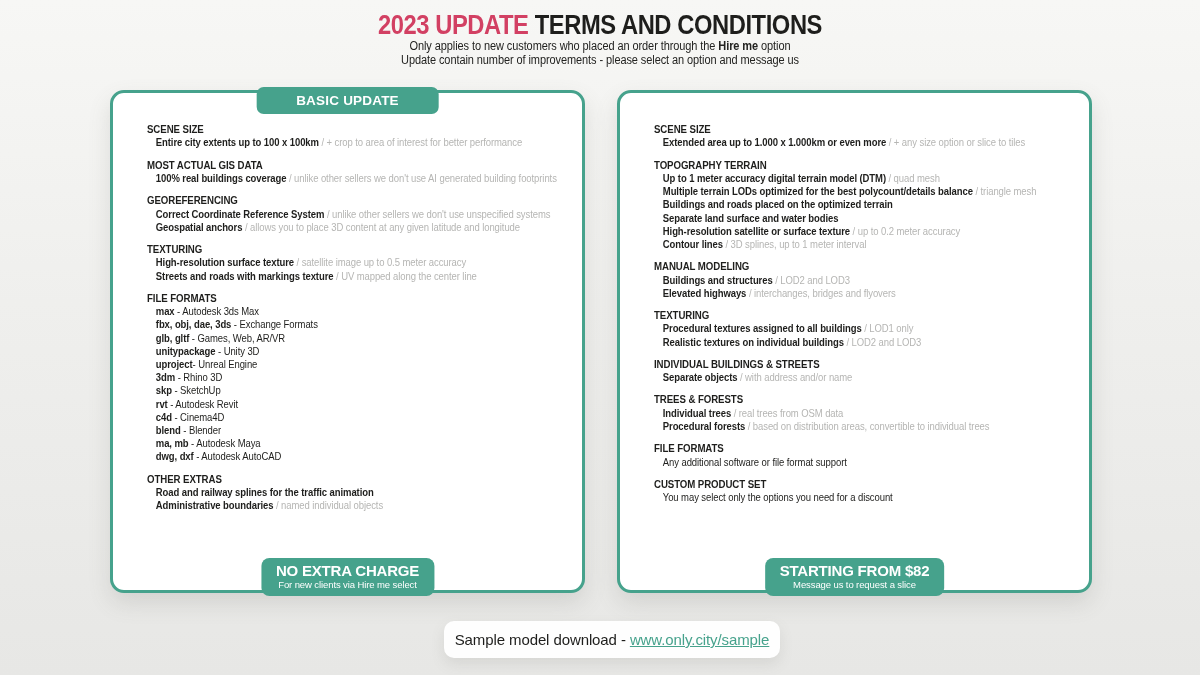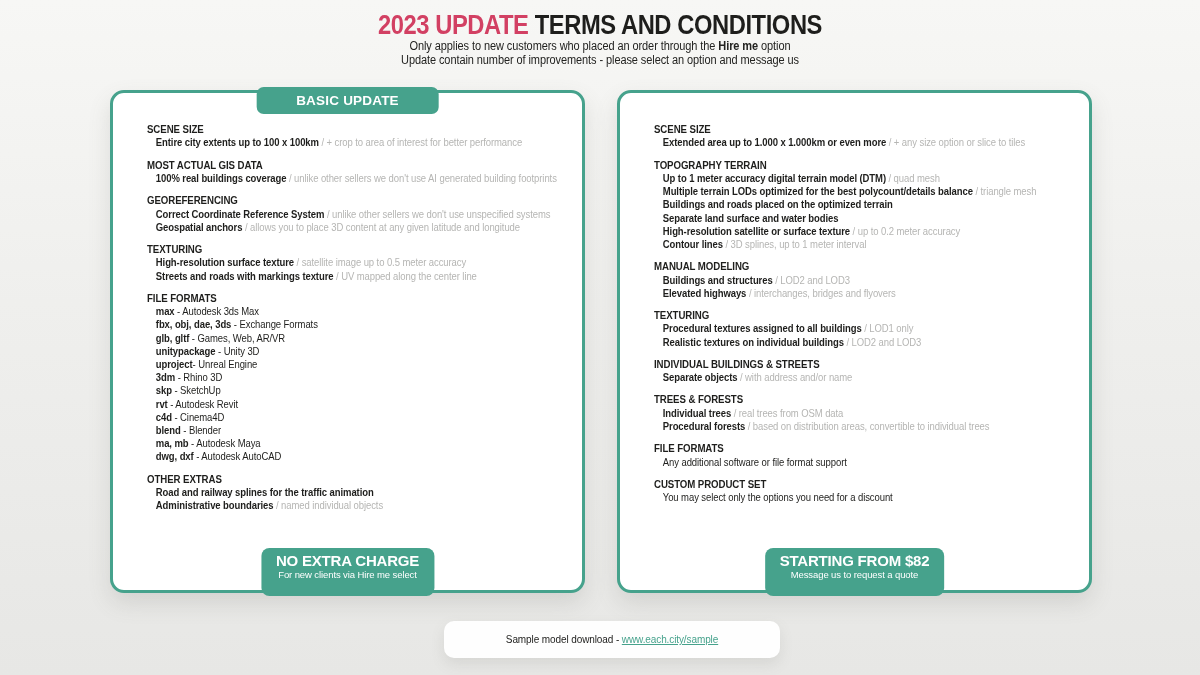--- a/index.html
+++ b/index.html
@@ -33,21 +33,21 @@
 
   .panel-tab{
     position:absolute;top:-6px;left:50%;transform:translateX(-50%);
     background:#46a28c;color:#fff;font-weight:700;font-size:13.5px;
     height:27px;line-height:27px;padding:0 40px;border-radius:7px;
     letter-spacing:.2px;white-space:nowrap;
   }
   .panel-foot{
     position:absolute;bottom:-6px;left:50%;transform:translateX(-50%);
     background:#46a28c;color:#fff;text-align:center;
-    padding:5px 15px 16px;border-radius:8px;white-space:nowrap;
+    padding:5px 15px 6px;border-radius:8px;white-space:nowrap;
   }
   .foot-title{font-size:15px;font-weight:700;line-height:16px;letter-spacing:-.2px;}
   .foot-sub{font-size:9.5px;line-height:11px;letter-spacing:-.1px;}
 
   .panel-body{
     position:absolute;top:30px;left:34px;width:492px;
     transform:scaleX(.88);transform-origin:0 0;
   }
   .sec{margin-bottom:9px;}
   .sec-title{font-size:11px;font-weight:700;line-height:13.4px;letter-spacing:-.1px;}
@@ -55,21 +55,21 @@
   .s-b{font-weight:700;color:#1e1e1c;}
   .s-r{color:#1e1e1c;}
   .s-g{color:#b5b5b3;}
 
   
   .sample{
     position:absolute;left:444px;top:621px;width:336px;height:37px;
     background:#fefefe;border-radius:10px;
     box-shadow:0 6px 14px rgba(100,100,95,.13);
     display:flex;align-items:center;justify-content:center;
-    font-size:10px;letter-spacing:-.1px;white-space:pre;
+    font-size:15px;letter-spacing:-.1px;white-space:pre;
   }
   .sample .link{color:#46a28c;text-decoration:underline;cursor:pointer;}
 </style>
 </head>
 <body>
 
 <div class="stage">
 
   <div class="header">
     <h1 class="title"><span class="pink">2023 UPDATE</span><span> TERMS AND CONDITIONS</span></h1>
@@ -163,19 +163,19 @@
           <div class="sec-title">FILE FORMATS</div>
           <div class="item"><span class="s-r">Any additional software or file format support</span></div>
         </div>
         <div class="sec">
           <div class="sec-title">CUSTOM PRODUCT SET</div>
           <div class="item"><span class="s-r">You may select only the options you need for a discount</span></div>
         </div>
       </div>
     <div class="panel-foot">
       <div class="foot-title">STARTING FROM $82</div>
-      <div class="foot-sub">Message us to request a quote</div>
+      <div class="foot-sub">Message us to request a slice</div>
     </div>
   </section>
 
-  <div class="sample"><span>Sample model download - </span><a class="link">www.each.city/sample</a></div>
+  <div class="sample"><span>Sample model download - </span><a class="link">www.only.city/sample</a></div>
 
 </div>
 
 </body></html>

